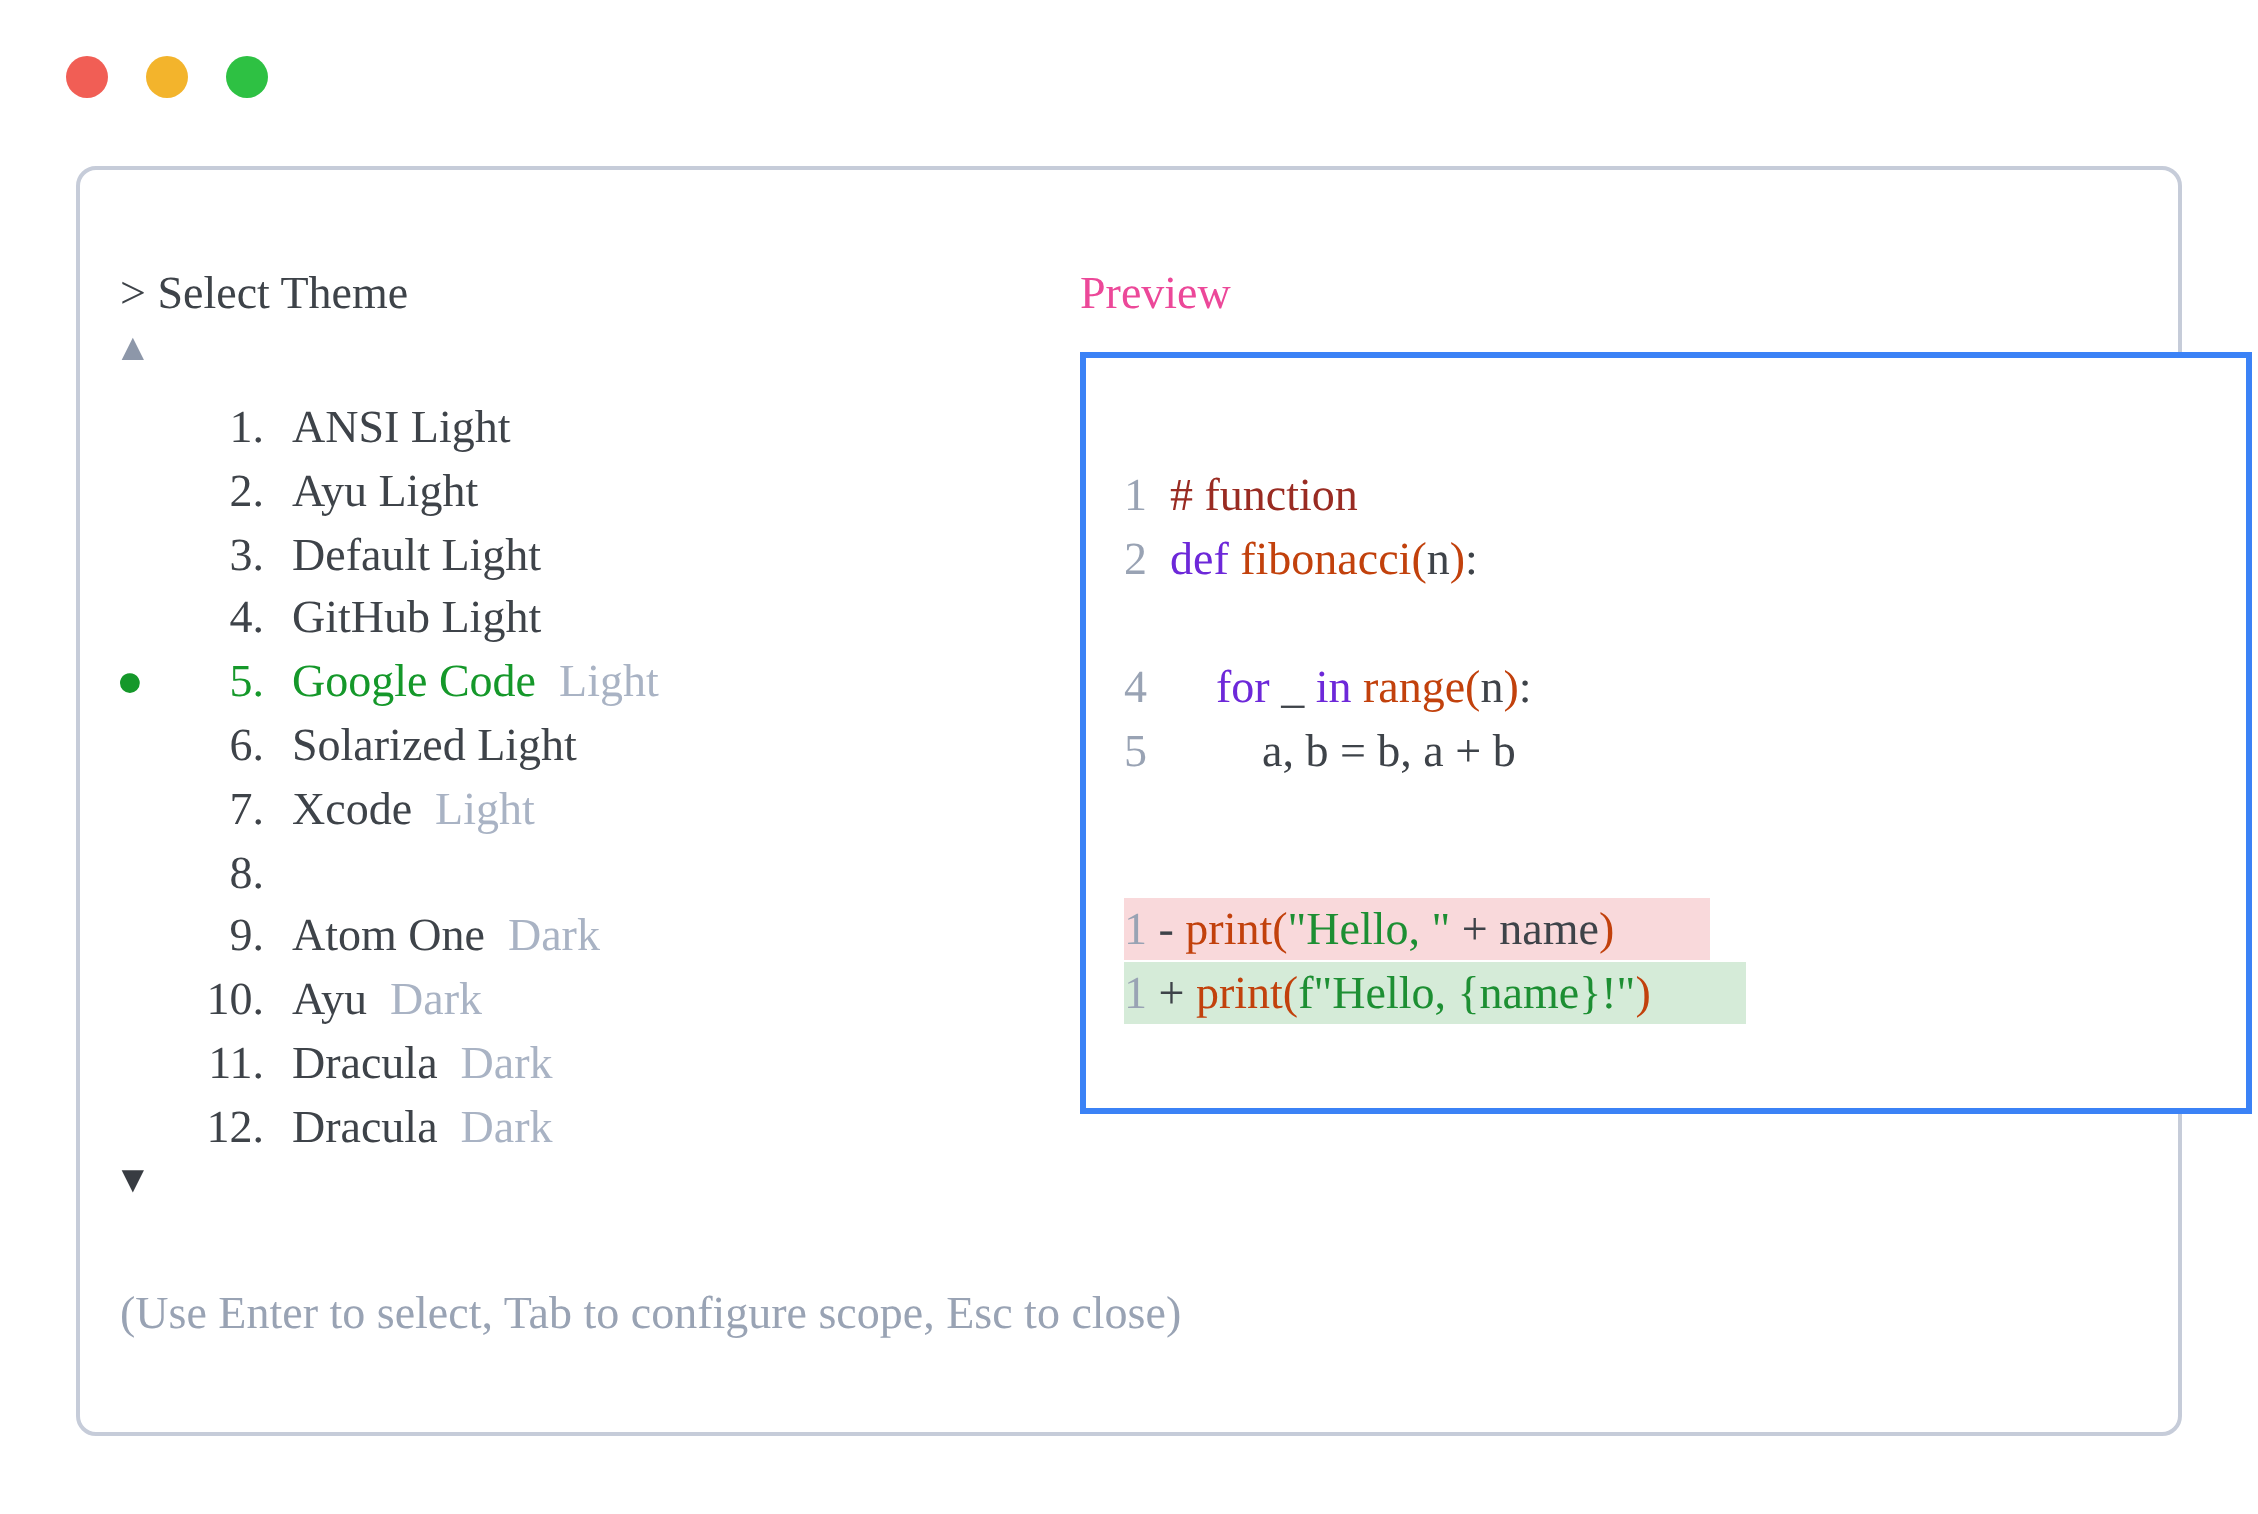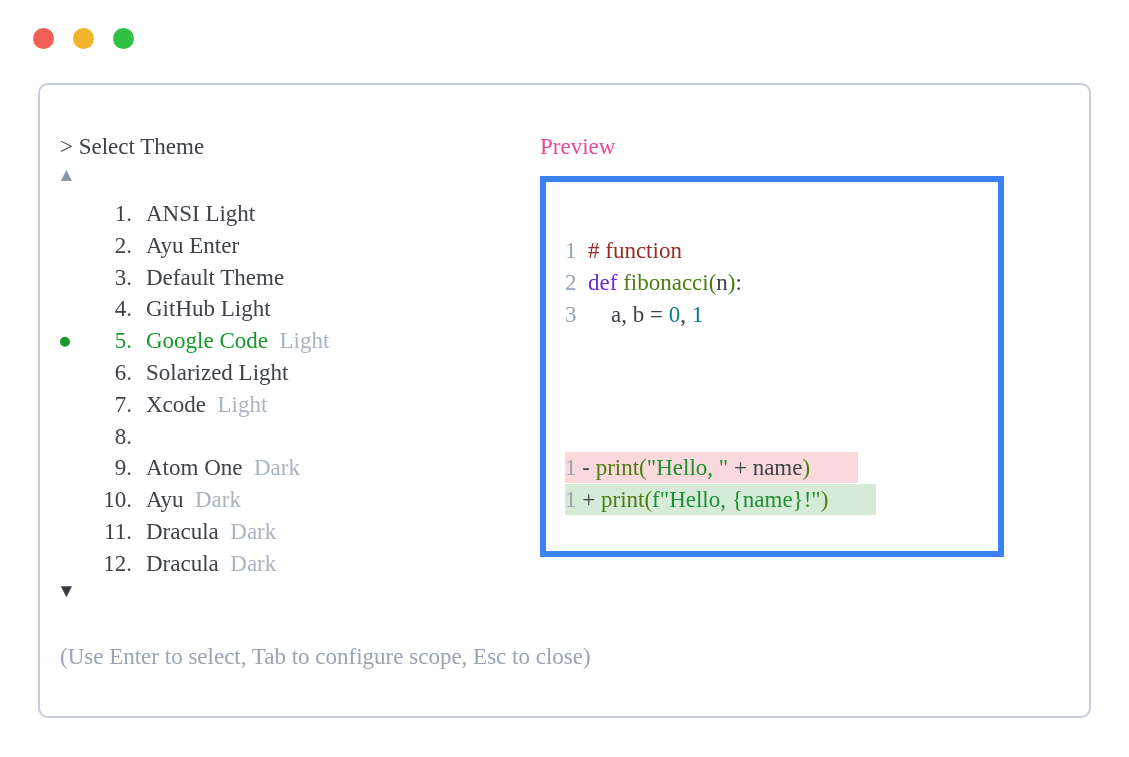--- a/index.html
+++ b/index.html
@@ -18,27 +18,27 @@
   #scroll-down{left:57px;top:580px;color:#383c42;font-size:19px;cursor:pointer;}
   #theme-list{position:absolute;left:58px;top:198px;width:460px;}
   .theme-row{display:flex;height:31.8px;line-height:31.8px;white-space:pre;cursor:pointer;}
   .theme-row .marker{width:32px;color:#15982a;}
   .theme-row .num{width:42px;text-align:right;color:#3e4349;}
   .theme-row .label{margin-left:14px;color:#3e4349;}
   .theme-row .suffix{color:#a9b3c4;}
   .theme-row .suffix:not(:empty){margin-left:1ch;}
   .theme-row.selected .num,.theme-row.selected .name{color:#15982a;}
   #help{left:60px;top:643px;color:#99a3b4;}
-  #preview-panel{position:absolute;left:540px;top:176px;width:464px;height:381px;
-       border:6px solid #3b82f6;background:#fff;box-sizing:border-box;}
+  #preview-panel{position:absolute;left:540px;top:176px;width:586px;height:381px;
+       border:3px solid #3b82f6;background:#fff;box-sizing:border-box;}
   .code-line{position:absolute;left:19px;white-space:pre;line-height:31px;}
   .tok-num{display:inline-block;width:2ch;color:#99a3b4;}
   .tok-plain{color:#3e4349;}
   .tok-kw{color:#6d28d9;}
-  .tok-fn{color:#4d7c0f;}
+  .tok-fn{color:#c2410c;}
   .tok-cm{color:#992b22;}
   .tok-lit{color:#0c7d7d;}
   .tok-str{color:#1d8f33;}
   .dnum{color:#99a3b4;}
   .diff-line{position:absolute;left:19px;white-space:pre;line-height:31px;height:31px;
        display:inline-block;padding-right:48px;}
   .diff-removed{background:#f9d9db;}
   .diff-added{background:#d5ebd8;}
 </style>
 </head>
@@ -55,24 +55,24 @@
   <div class="abs" id="preview-title">Preview</div>
 
   <div class="abs" id="scroll-up">▲</div>
   <div class="abs" id="scroll-down">▼</div>
 
   <div id="theme-list">
     <div class="theme-row">
       <span class="marker"></span><span class="num">1.</span><span class="label"><span class="name">ANSI Light</span><span class="suffix"></span></span>
     </div>
     <div class="theme-row">
-      <span class="marker"></span><span class="num">2.</span><span class="label"><span class="name">Ayu Enter</span><span class="suffix"></span></span>
+      <span class="marker"></span><span class="num">2.</span><span class="label"><span class="name">Ayu Light</span><span class="suffix"></span></span>
     </div>
     <div class="theme-row">
-      <span class="marker"></span><span class="num">3.</span><span class="label"><span class="name">Default Theme</span><span class="suffix"></span></span>
+      <span class="marker"></span><span class="num">3.</span><span class="label"><span class="name">Default Light</span><span class="suffix"></span></span>
     </div>
     <div class="theme-row">
       <span class="marker"></span><span class="num">4.</span><span class="label"><span class="name">GitHub Light</span><span class="suffix"></span></span>
     </div>
     <div class="theme-row selected">
       <span class="marker">●</span><span class="num">5.</span><span class="label"><span class="name">Google Code</span><span class="suffix">Light</span></span>
     </div>
     <div class="theme-row">
       <span class="marker"></span><span class="num">6.</span><span class="label"><span class="name">Solarized Light</span><span class="suffix"></span></span>
     </div>
@@ -94,18 +94,19 @@
     <div class="theme-row">
       <span class="marker"></span><span class="num">12.</span><span class="label"><span class="name">Dracula</span><span class="suffix">Dark</span></span>
     </div>
   </div>
 
   <div class="abs" id="help">(Use Enter to select, Tab to configure scope, Esc to close)</div>
 
   <div id="preview-panel">
     <div class="code-line" style="top:53px"><span class="tok-num">1</span><span class="tok-cm"># function</span></div>
     <div class="code-line" style="top:85px"><span class="tok-num">2</span><span class="tok-kw">def</span><span class="tok-plain"> </span><span class="tok-fn">fibonacci(</span><span class="tok-plain">n</span><span class="tok-fn">)</span><span class="tok-plain">:</span></div>
-    <div class="code-line" style="top:117px"><span class="tok-num">3</span><span class="tok-plain">    a, b = </span><span class="tok-lit">0</span><span class="tok-plain">, </span><span class="tok-lit">1</span></div>
+    <div class="code-line" style="top:149px"><span class="tok-num">4</span><span class="tok-plain">    </span><span class="tok-kw">for</span><span class="tok-plain"> _ </span><span class="tok-kw">in</span><span class="tok-plain"> </span><span class="tok-fn">range(</span><span class="tok-plain">n</span><span class="tok-fn">)</span><span class="tok-plain">:</span></div>
+    <div class="code-line" style="top:181px"><span class="tok-num">5</span><span class="tok-plain">        a, b = b, a + b</span></div>
 
     <div class="diff-line diff-removed" style="top:270px"><span class="dnum">1</span><span class="tok-plain"> - </span><span class="tok-fn">print(</span><span class="tok-str">"Hello, "</span><span class="tok-plain"> + name</span><span class="tok-fn">)</span></div>
     <div class="diff-line diff-added" style="top:302px"><span class="dnum">1</span><span class="tok-plain"> + </span><span class="tok-fn">print(</span><span class="tok-str">f"Hello, {name}!"</span><span class="tok-fn">)</span></div>
   </div>
 </div>
 
 </body></html>

